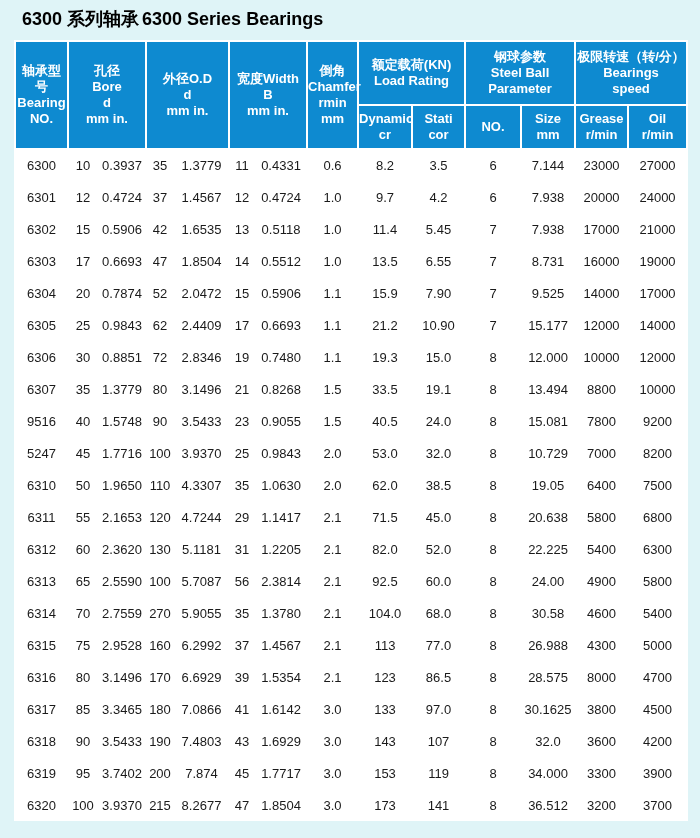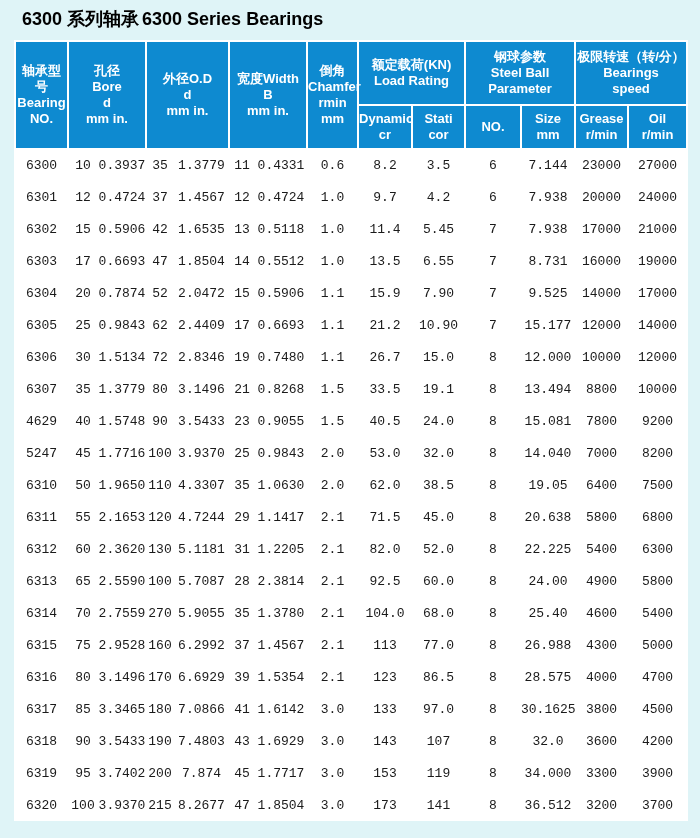--- a/index.html
+++ b/index.html
@@ -29,21 +29,21 @@
     border: 2px solid #ffffff;
     font-size: 13px;
     font-weight: bold;
     line-height: 16px;
     padding: 0;
     text-align: center;
     vertical-align: middle;
   }
   thead tr.group-row { height: 64px; }
   thead tr.sub-row { height: 44px; }
-  tbody tr { height: 32px; font-family: Liberation Mono, monospace; }
+  tbody tr { height: 32px; }
   table.spec td {
     padding: 0;
     text-align: center;
     vertical-align: middle;
     font-size: 13px;
     color: #1a1a1a;
     background: #ffffff;
     white-space: nowrap;
   }
   th .ln { display: block; }
@@ -235,27 +235,27 @@
         <td>21.2</td>
         <td>10.90</td>
         <td>7</td>
         <td>15.177</td>
         <td>12000</td>
         <td>14000</td>
       </tr>
       <tr>
         <td>6306</td>
         <td>30</td>
-        <td>1.5134</td>
+        <td>0.8851</td>
         <td>72</td>
         <td>2.8346</td>
         <td>19</td>
         <td>0.7480</td>
         <td>1.1</td>
-        <td>26.7</td>
+        <td>19.3</td>
         <td>15.0</td>
         <td>8</td>
         <td>12.000</td>
         <td>10000</td>
         <td>12000</td>
       </tr>
       <tr>
         <td>6307</td>
         <td>35</td>
         <td>1.3779</td>
@@ -265,21 +265,21 @@
         <td>0.8268</td>
         <td>1.5</td>
         <td>33.5</td>
         <td>19.1</td>
         <td>8</td>
         <td>13.494</td>
         <td>8800</td>
         <td>10000</td>
       </tr>
       <tr>
-        <td>4629</td>
+        <td>9516</td>
         <td>40</td>
         <td>1.5748</td>
         <td>90</td>
         <td>3.5433</td>
         <td>23</td>
         <td>0.9055</td>
         <td>1.5</td>
         <td>40.5</td>
         <td>24.0</td>
         <td>8</td>
@@ -292,21 +292,21 @@
         <td>45</td>
         <td>1.7716</td>
         <td>100</td>
         <td>3.9370</td>
         <td>25</td>
         <td>0.9843</td>
         <td>2.0</td>
         <td>53.0</td>
         <td>32.0</td>
         <td>8</td>
-        <td>14.040</td>
+        <td>10.729</td>
         <td>7000</td>
         <td>8200</td>
       </tr>
       <tr>
         <td>6310</td>
         <td>50</td>
         <td>1.9650</td>
         <td>110</td>
         <td>4.3307</td>
         <td>35</td>
@@ -350,21 +350,21 @@
         <td>22.225</td>
         <td>5400</td>
         <td>6300</td>
       </tr>
       <tr>
         <td>6313</td>
         <td>65</td>
         <td>2.5590</td>
         <td>100</td>
         <td>5.7087</td>
-        <td>28</td>
+        <td>56</td>
         <td>2.3814</td>
         <td>2.1</td>
         <td>92.5</td>
         <td>60.0</td>
         <td>8</td>
         <td>24.00</td>
         <td>4900</td>
         <td>5800</td>
       </tr>
       <tr>
@@ -372,21 +372,21 @@
         <td>70</td>
         <td>2.7559</td>
         <td>270</td>
         <td>5.9055</td>
         <td>35</td>
         <td>1.3780</td>
         <td>2.1</td>
         <td>104.0</td>
         <td>68.0</td>
         <td>8</td>
-        <td>25.40</td>
+        <td>30.58</td>
         <td>4600</td>
         <td>5400</td>
       </tr>
       <tr>
         <td>6315</td>
         <td>75</td>
         <td>2.9528</td>
         <td>160</td>
         <td>6.2992</td>
         <td>37</td>
@@ -405,21 +405,21 @@
         <td>3.1496</td>
         <td>170</td>
         <td>6.6929</td>
         <td>39</td>
         <td>1.5354</td>
         <td>2.1</td>
         <td>123</td>
         <td>86.5</td>
         <td>8</td>
         <td>28.575</td>
-        <td>4000</td>
+        <td>8000</td>
         <td>4700</td>
       </tr>
       <tr>
         <td>6317</td>
         <td>85</td>
         <td>3.3465</td>
         <td>180</td>
         <td>7.0866</td>
         <td>41</td>
         <td>1.6142</td>

